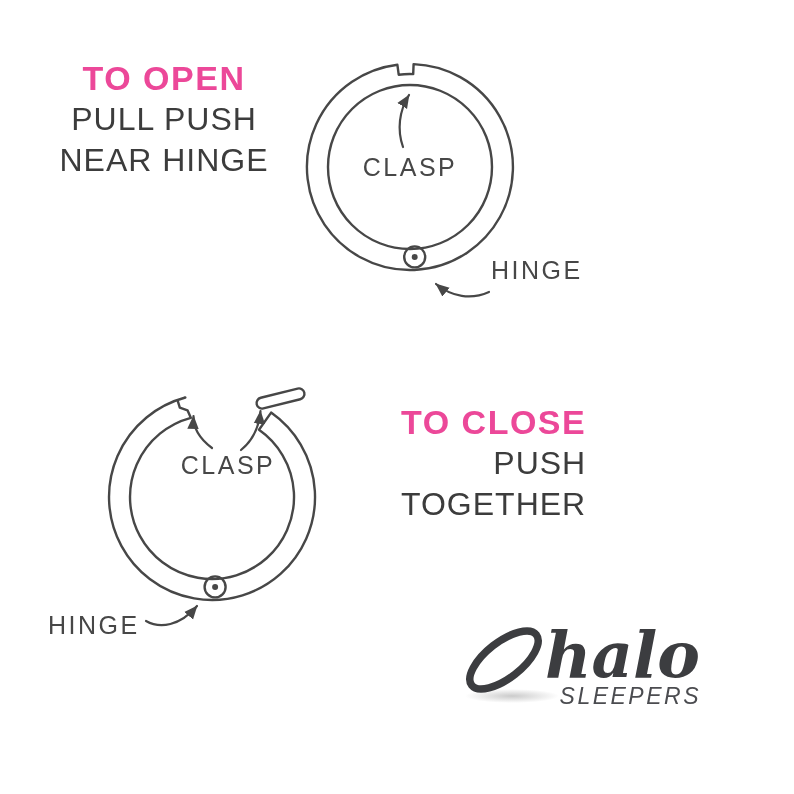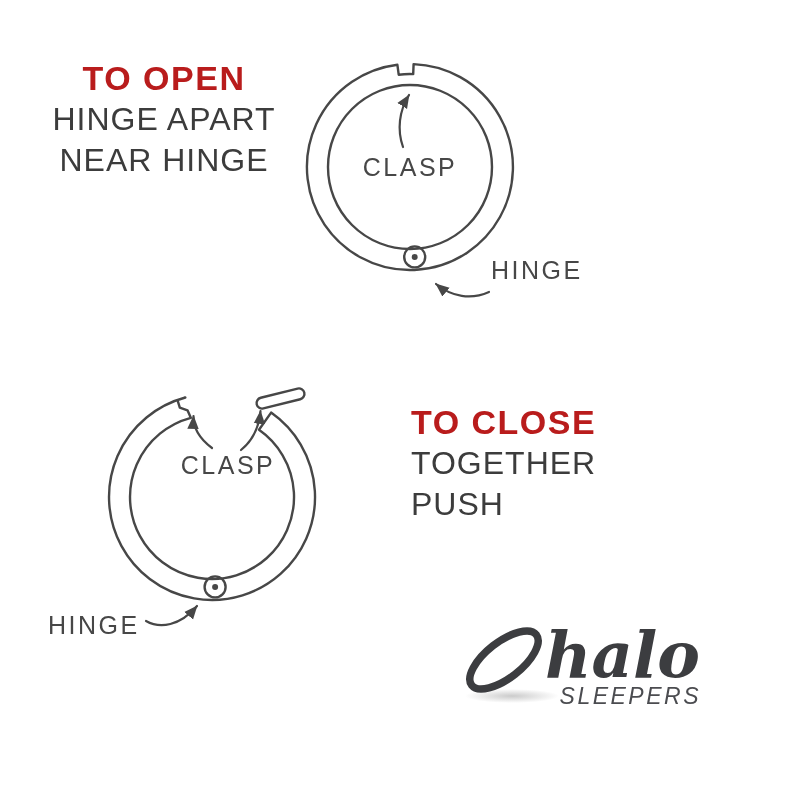--- a/index.html
+++ b/index.html
@@ -7,23 +7,23 @@
     position:relative;width:794px;height:794px;background:#ffffff;
     font-family:"Liberation Sans",sans-serif;color:#3e3e3e;overflow:hidden;
   }
   #diagram-svg{position:absolute;left:0;top:0;}
   .stroke{fill:none;stroke:#474747;stroke-width:2.4;stroke-linejoin:round;stroke-linecap:round;}
   .tab{fill:#ffffff;stroke:#474747;stroke-width:2.4;stroke-linejoin:round;}
   .dot{fill:#474747;stroke:none;}
   .arrow{fill:none;stroke:#474747;stroke-width:2.2;stroke-linecap:round;}
   .label{font-family:"Liberation Sans",sans-serif;font-size:25px;letter-spacing:2.5px;fill:#474747;}
   .text-block{position:absolute;line-height:41px;font-size:32px;letter-spacing:1px;color:#3c3c3c;}
-  .headline{font-weight:bold;font-size:34px;letter-spacing:1.5px;color:#b91c1c;}
+  .headline{font-weight:bold;font-size:34px;letter-spacing:1.5px;color:#ec4899;}
   .open-block{left:34px;top:58px;width:260px;text-align:center;}
-  .close-block{left:411px;top:402px;text-align:left;}
+  .close-block{left:401px;top:402px;text-align:right;}
   .ring{fill:none;stroke:#3c3d40;stroke-width:7.5;}
   .ring-shadow{fill:url(#shadow-grad);fill-opacity:0.55;}
   .brand-text{font-family:"DejaVu Serif",serif;font-style:italic;font-weight:bold;font-size:64px;fill:#3c3d40;}
   .tagline-text{font-family:"Liberation Sans",sans-serif;font-style:italic;font-size:23px;letter-spacing:2.5px;fill:#4b4c50;}
 </style>
 </head>
 <body>
 
 <div id="canvas">
 
@@ -64,23 +64,23 @@
     <g>
       <ellipse class="ring-shadow" cx="512" cy="696" rx="47" ry="7"></ellipse>
       <ellipse class="ring" cx="504" cy="660" rx="41" ry="18" transform="rotate(-38 504 660)"></ellipse>
       <text class="brand-text" x="700" y="677" text-anchor="end">halo</text>
       <text class="tagline-text" x="701" y="704" text-anchor="end">SLEEPERS</text>
     </g>
   </svg>
 
   <div class="text-block open-block">
     <div class="headline">TO OPEN</div>
-    <div class="txtline">HINGE APART</div>
+    <div class="txtline">PULL PUSH</div>
     <div class="txtline">NEAR HINGE</div>
   </div>
 
   <div class="text-block close-block">
     <div class="headline">TO CLOSE</div>
+    <div class="txtline">PUSH</div>
     <div class="txtline">TOGETHER</div>
-    <div class="txtline">PUSH</div>
   </div>
 
 </div>
 
 </body></html>

